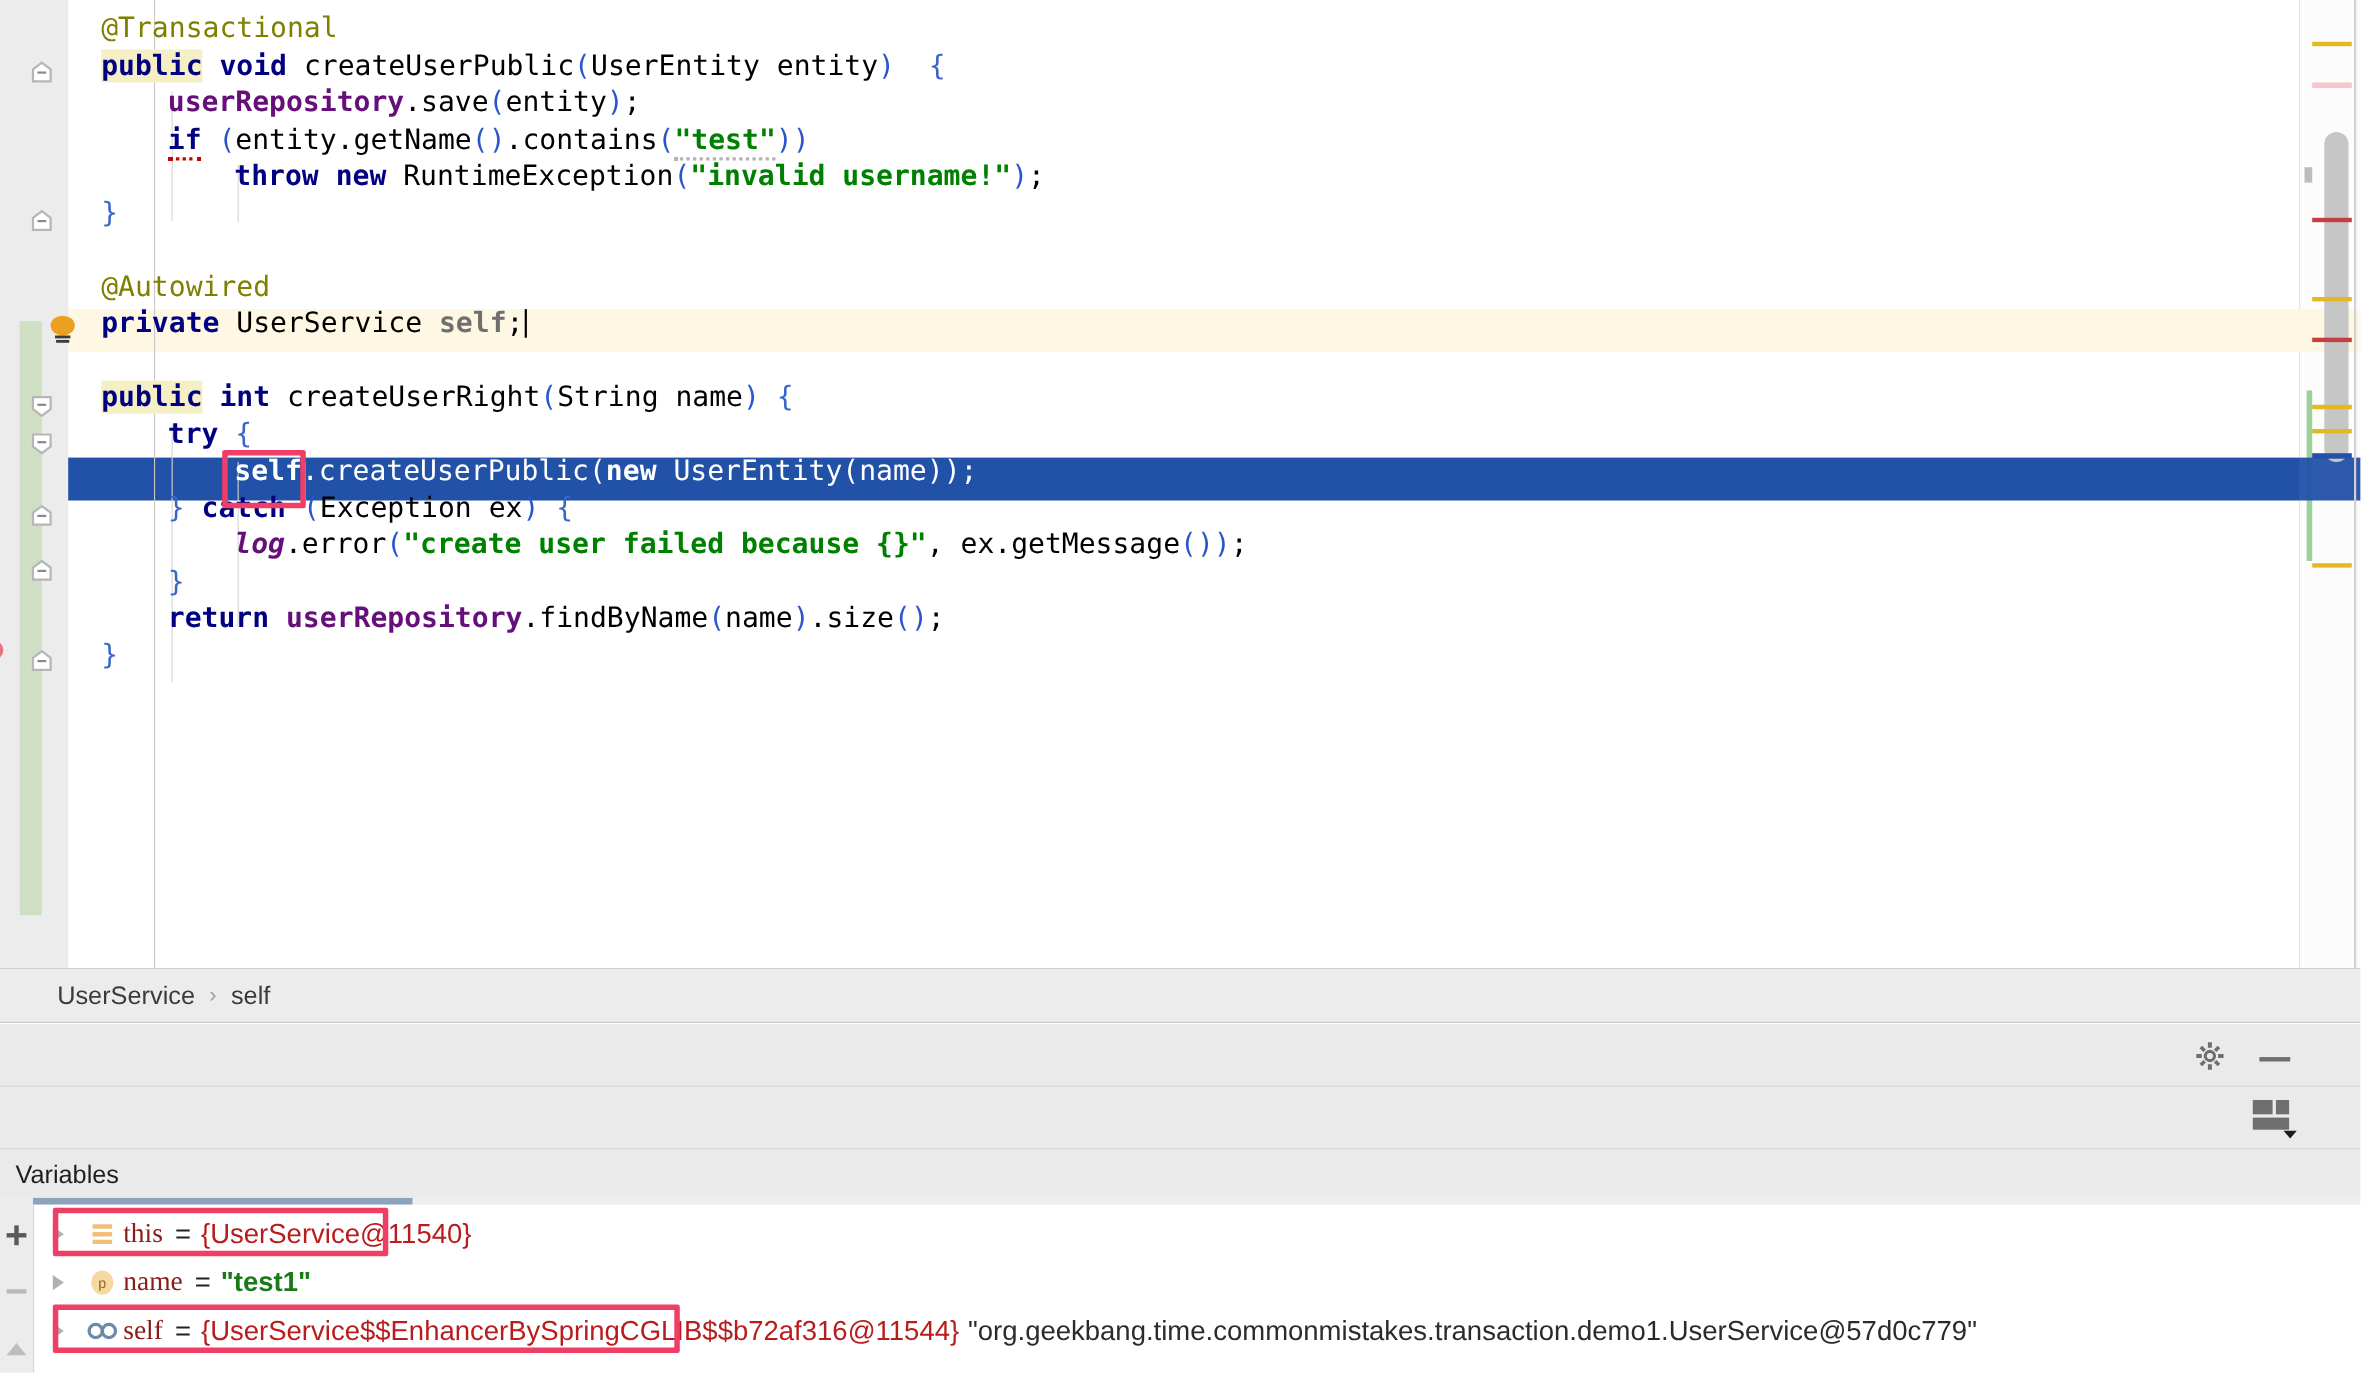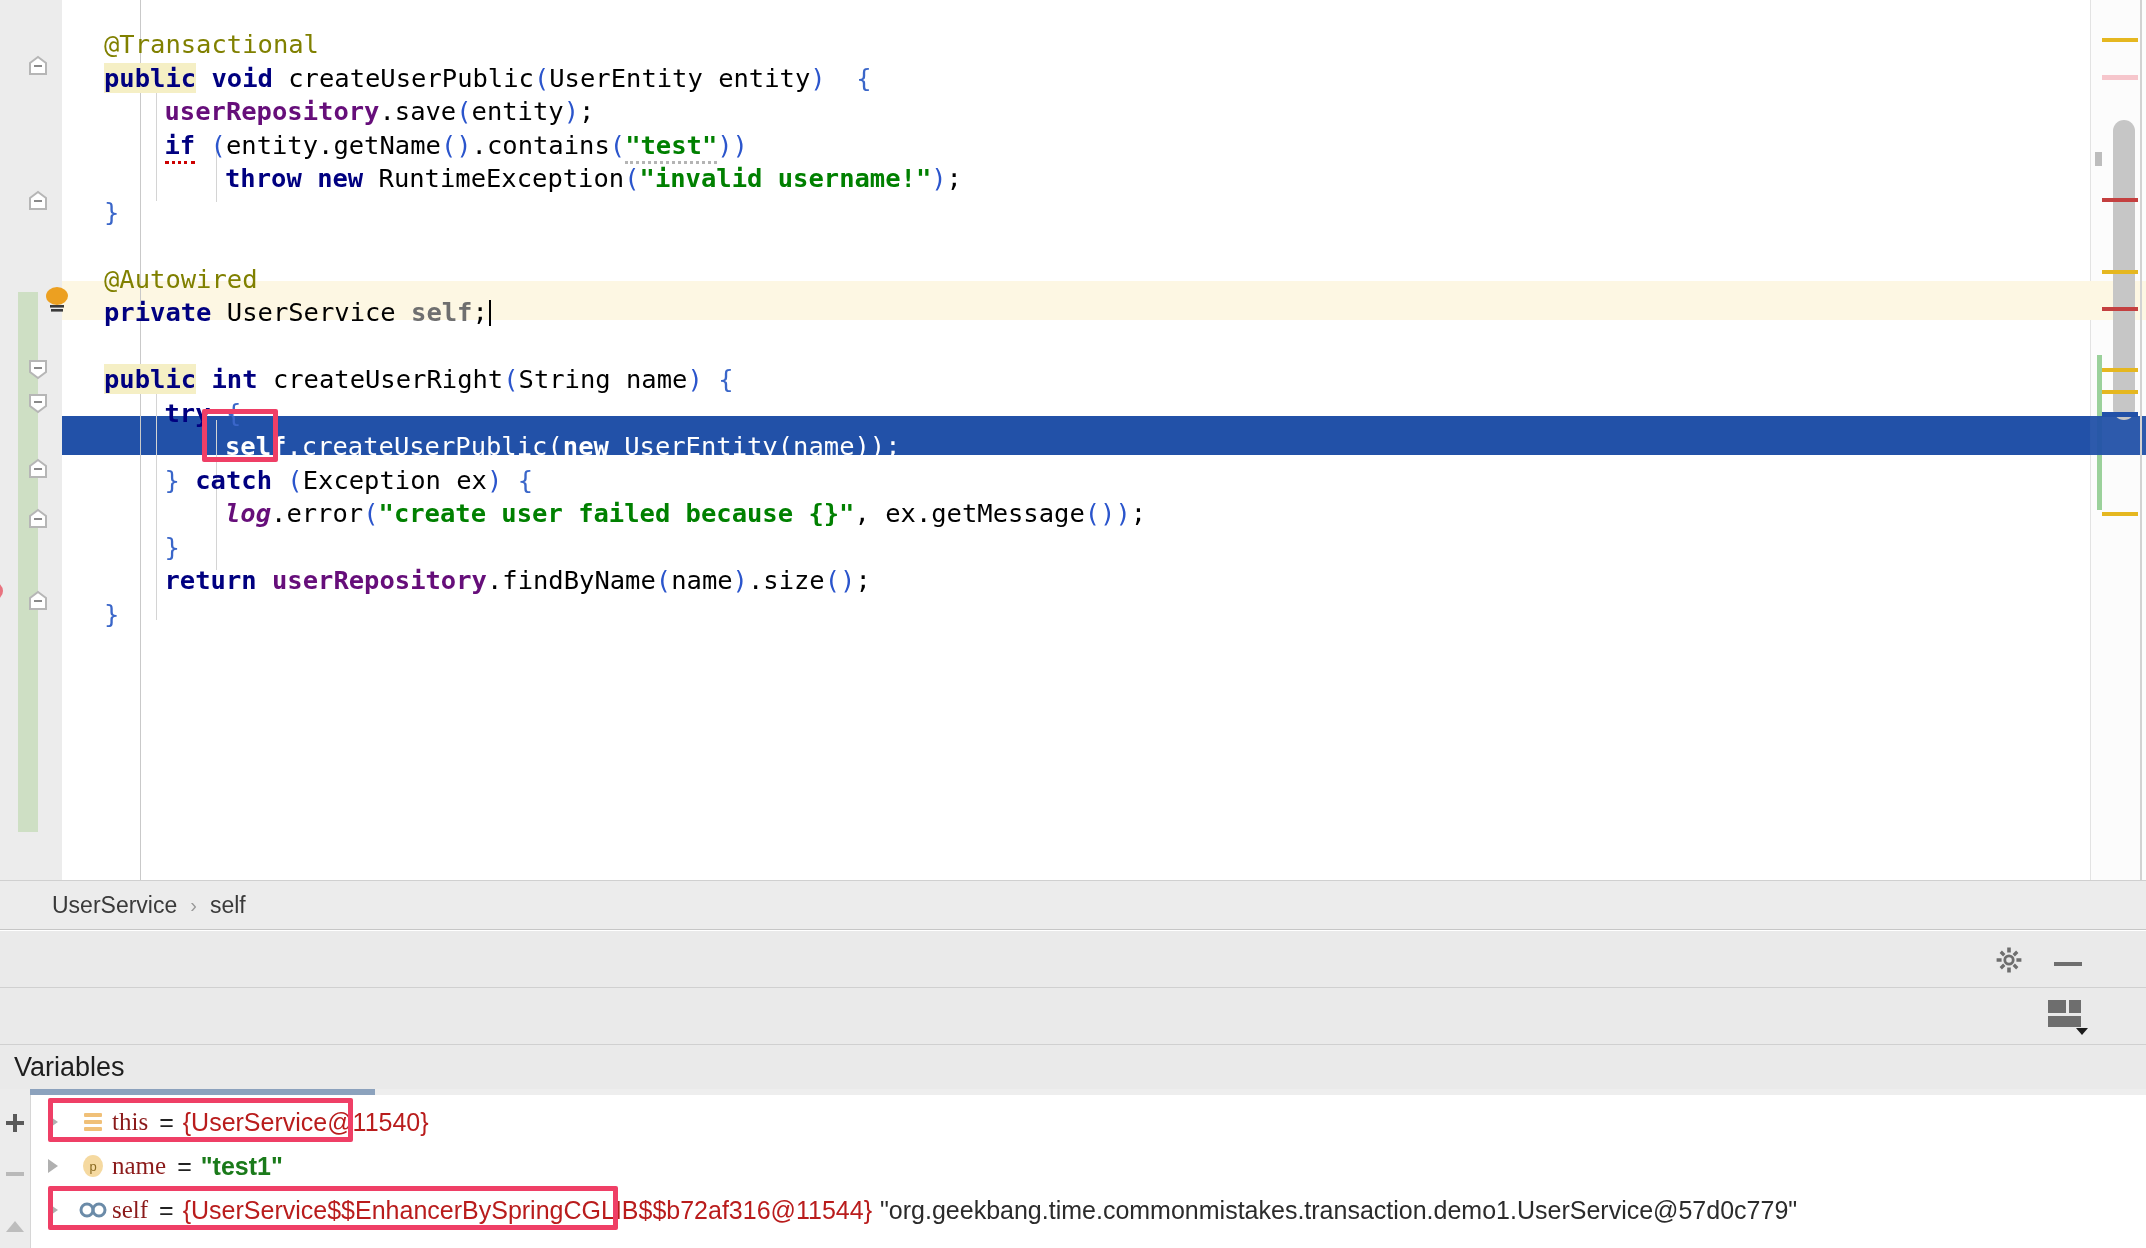--- a/index.html
+++ b/index.html
@@ -44,23 +44,22 @@
 
   
   .code {
     position: absolute; left: 0; top: 0; width: 2090px; height: 880px;
     font-family: "DejaVu Sans Mono", "Liberation Mono", monospace;
     font-size: 25.5px;
     line-height: 33.5px;
     white-space: pre;
   }
   .line {
-    position: absolute; left: 12px; width: 2090px; height: 33.5px;
+    position: absolute; left: 0; width: 2090px; height: 33.5px;
     display: block;
-    margin-top: 18px;
   }
   .line .txt { position: absolute; left: 92px; top: 2px; }
 
   
   .hl-caret {
     position: absolute; left: 0; top: 281px; width: 2090px; height: 39px;
     background: #fdf7e3;
   }
   .hl-select {
     position: absolute; left: 27px; top: 416px; width: 2063px; height: 39px;
@@ -169,21 +168,21 @@
     position: absolute; left: 0; top: 988px; width: 2146px; height: 57px;
     background: #eaeaea; border-bottom: 1px solid #d0d0d0;
   }
   .tw-btn { position: absolute; cursor: pointer; }
 
   
   .vars-title {
     position: absolute; left: 0; top: 1045px; width: 2146px; height: 44px;
     background: #eaeaea;
     display: flex; align-items: center; padding-left: 14px;
-    font-size: 27px; color: #1e1e1e;
+    font-size: 23px; color: #1e1e1e;
   }
   .vars-body {
     position: absolute; left: 0; top: 1089px; width: 2146px; height: 159px;
     background: #ffffff;
   }
   .vars-toolbar {
     position: absolute; left: 0; top: 1089px; width: 30px; height: 159px;
     background: #ececec;
   }
   .vars-toolbar .tbtn { position: absolute; left: 3px; width: 24px; height: 24px; cursor: pointer; }

